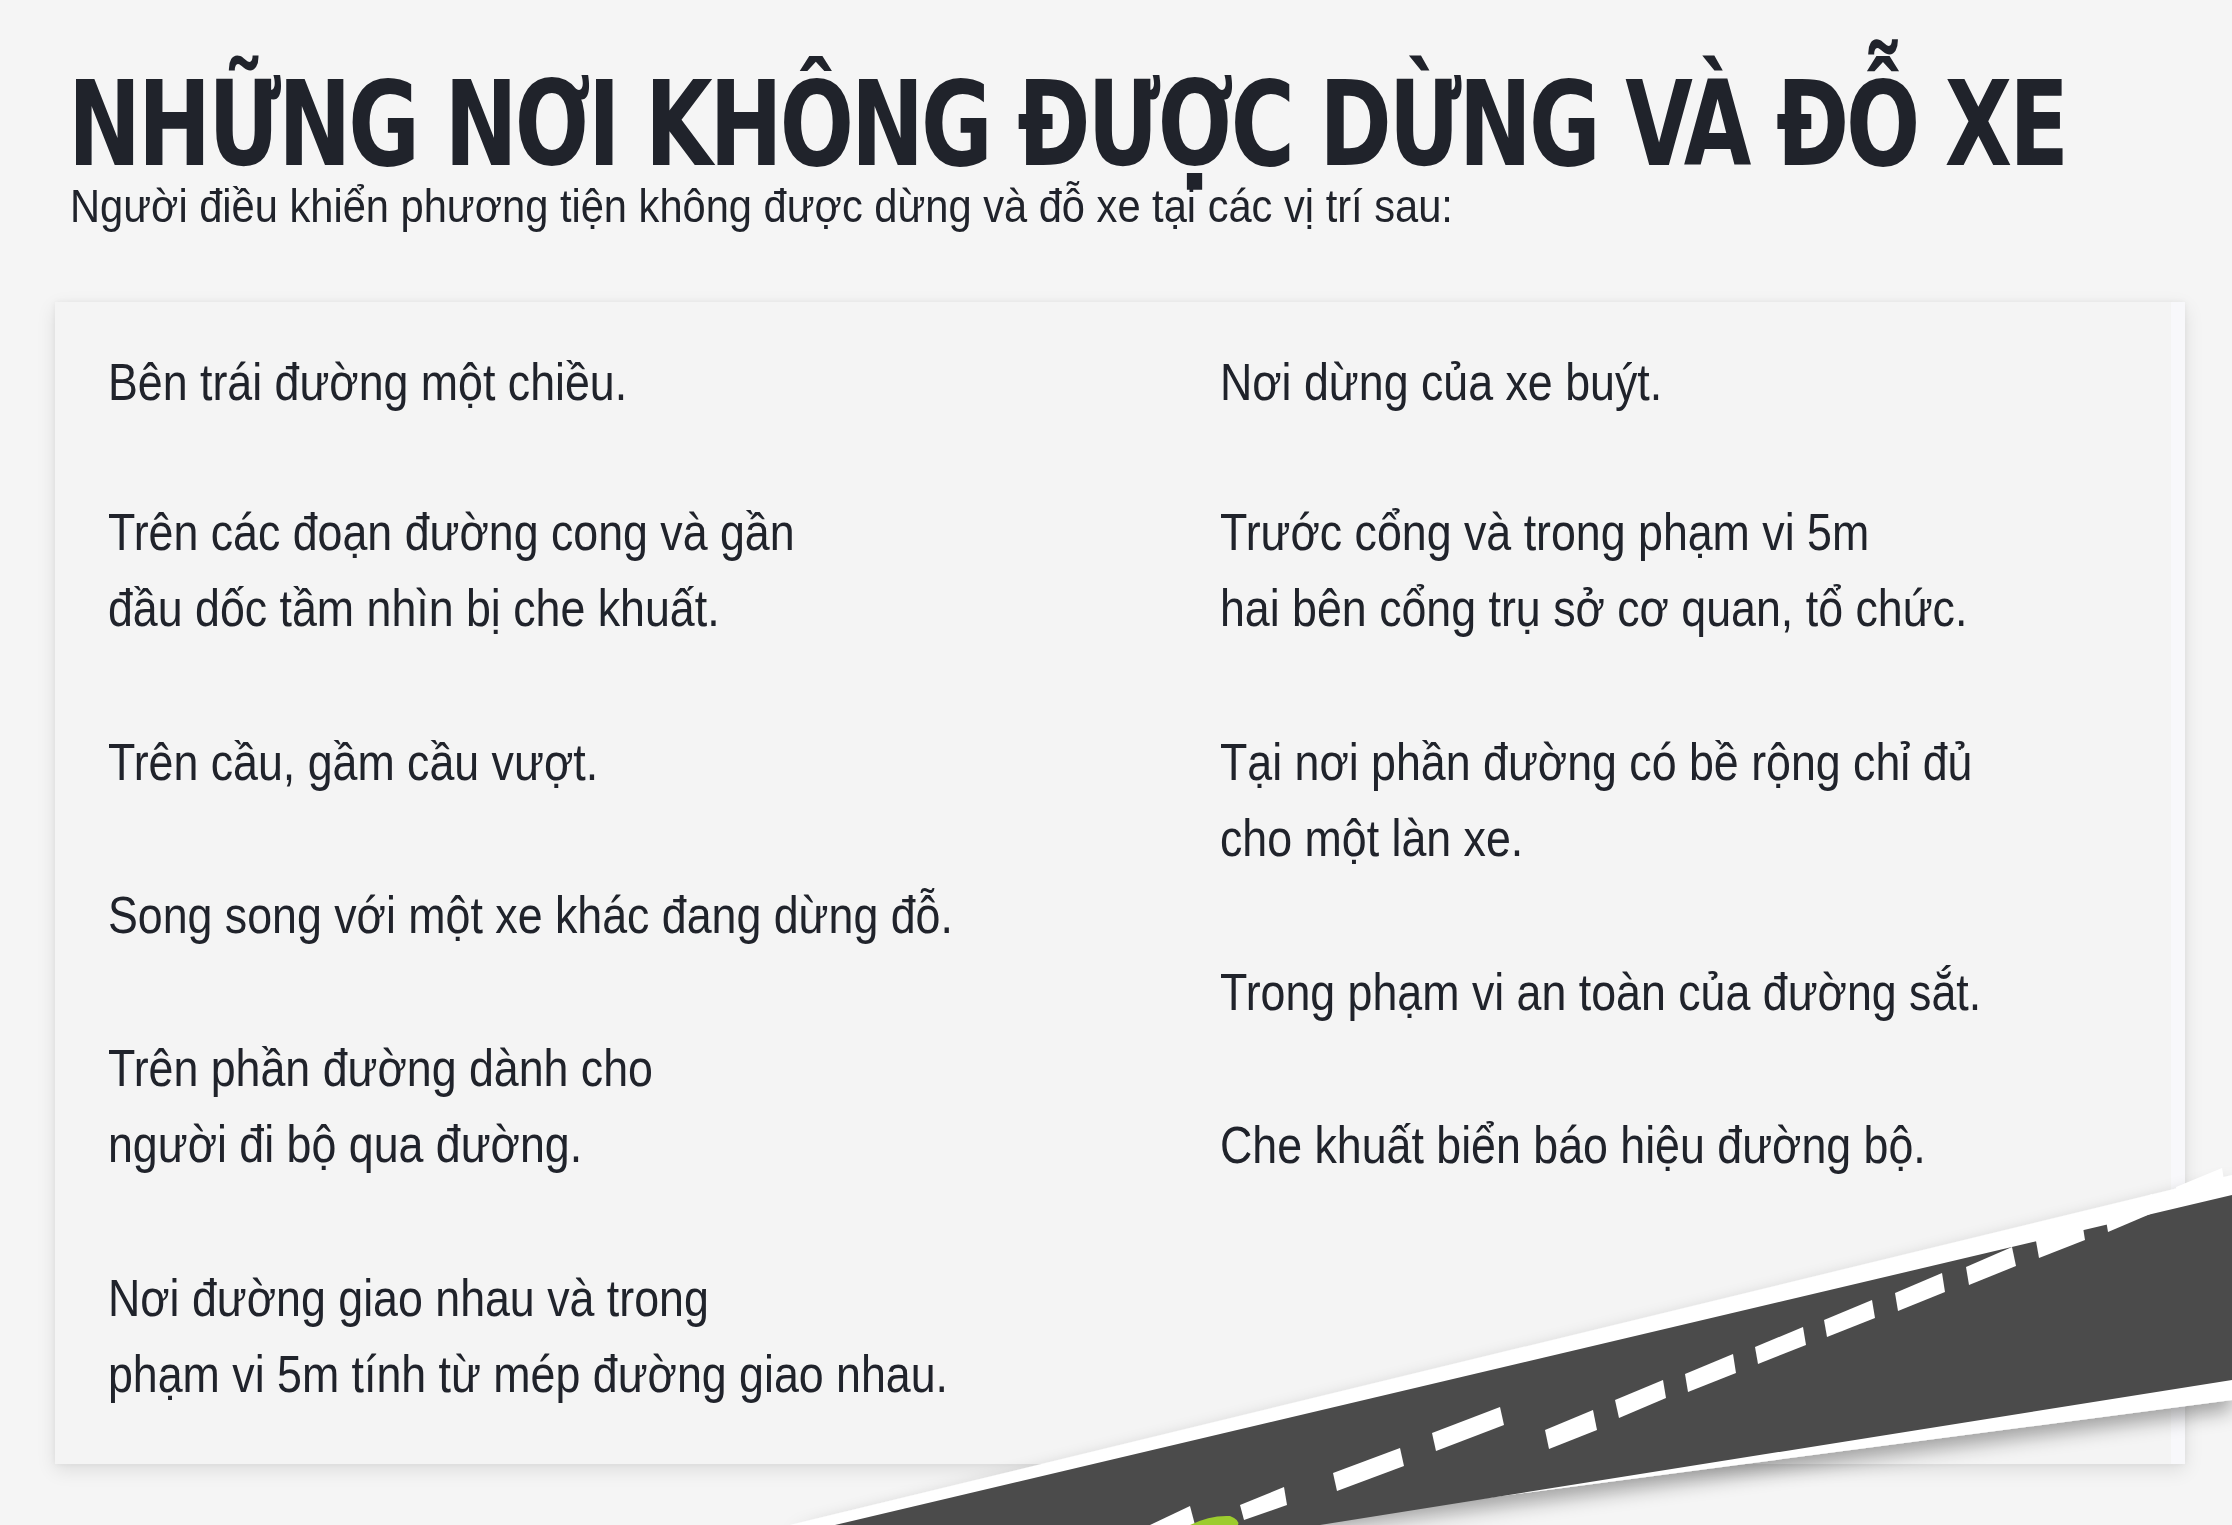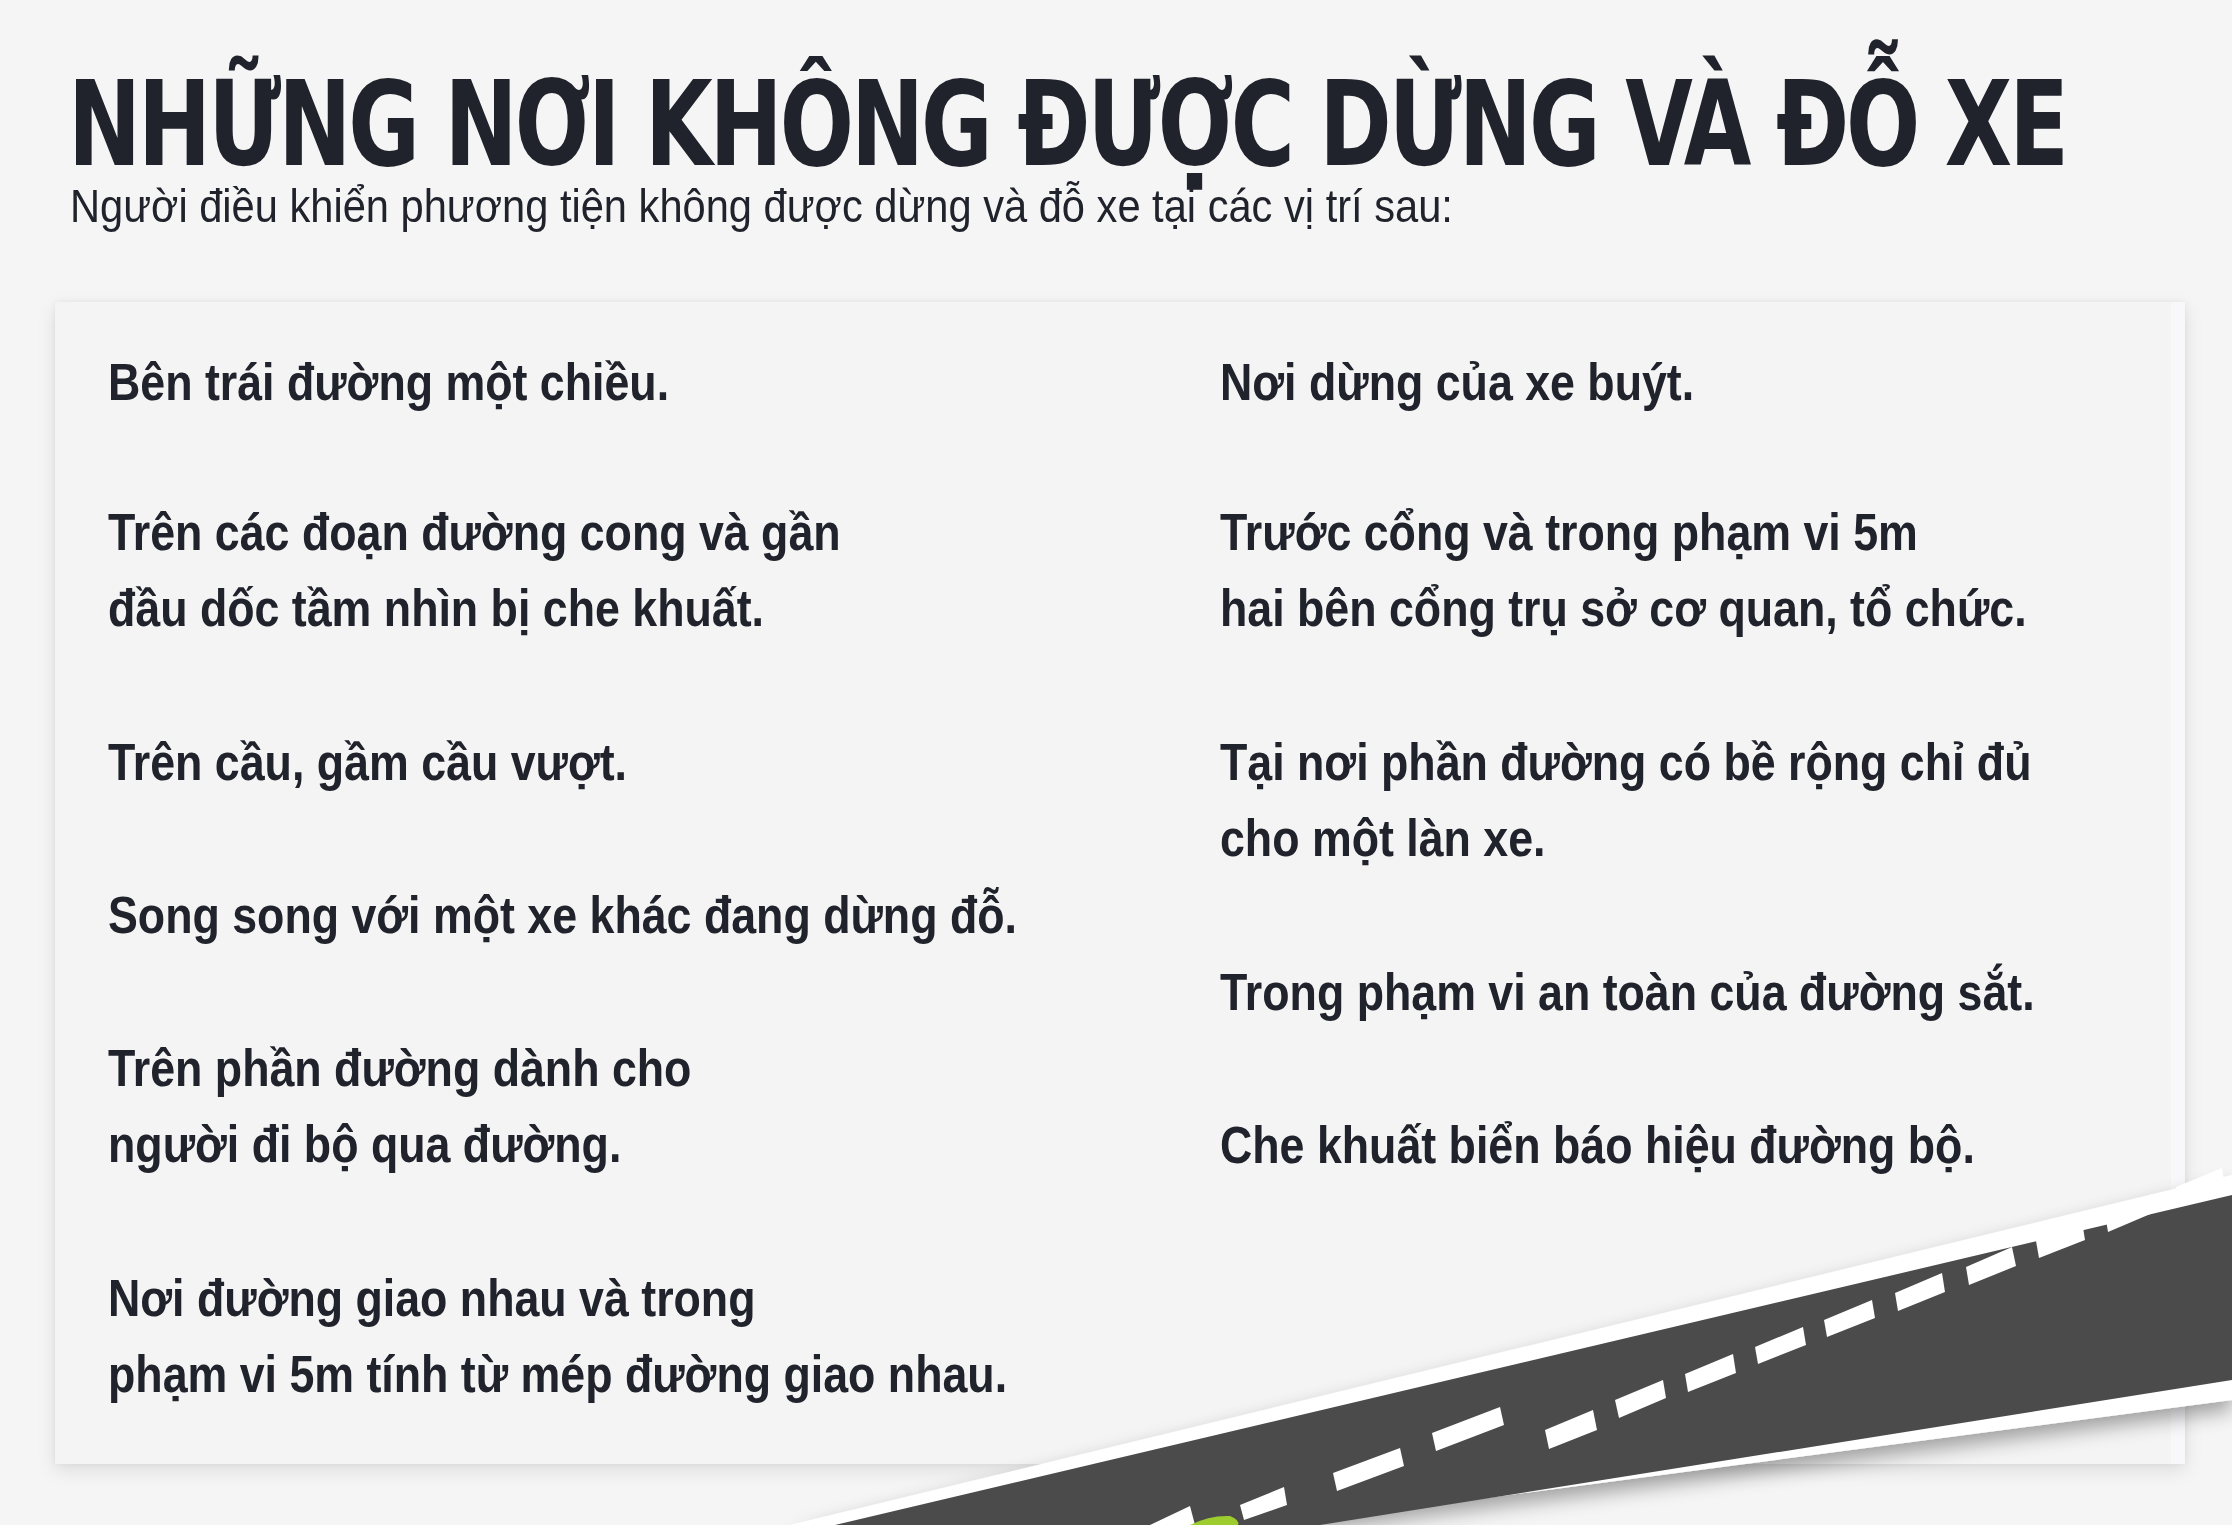--- a/index.html
+++ b/index.html
@@ -22,21 +22,20 @@
     font-size: 46px; line-height: 60px; white-space: nowrap;
     transform-origin: left top; transform: scaleX(0.905);
     color: #20232b;
   }
   .panel {
     position: absolute; left: 55px; top: 302px; width: 2130px; height: 1162px;
     background: #f4f4f4;
     box-shadow: 0 6px 18px rgba(0,0,0,0.10), 0 0 6px rgba(0,0,0,0.05);
     border-right: 14px solid #f8f8fb;
     box-sizing: border-box;
-    font-weight: bold;
   }
   .col { position: absolute; top: 0; }
   .col.left { left: 53px; }
   .col.right { left: 1165px; }
   .item {
     position: absolute; left: 0; white-space: nowrap;
     font-size: 52px; line-height: 76px;
     transform-origin: left top; transform: scaleX(0.86);
     color: #20232b;
   }

